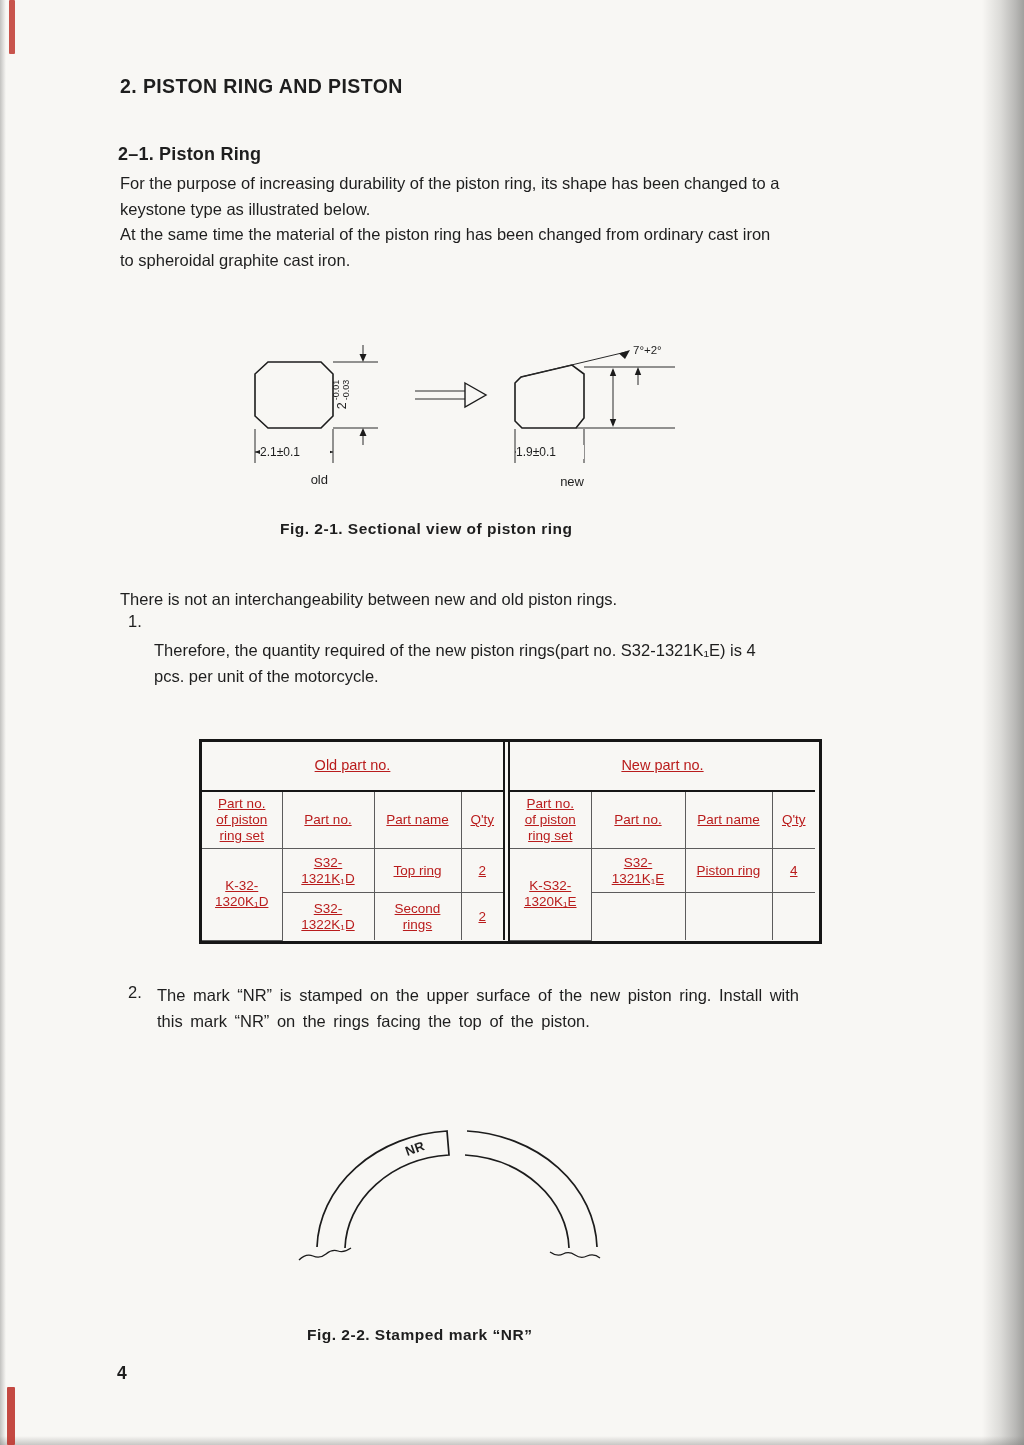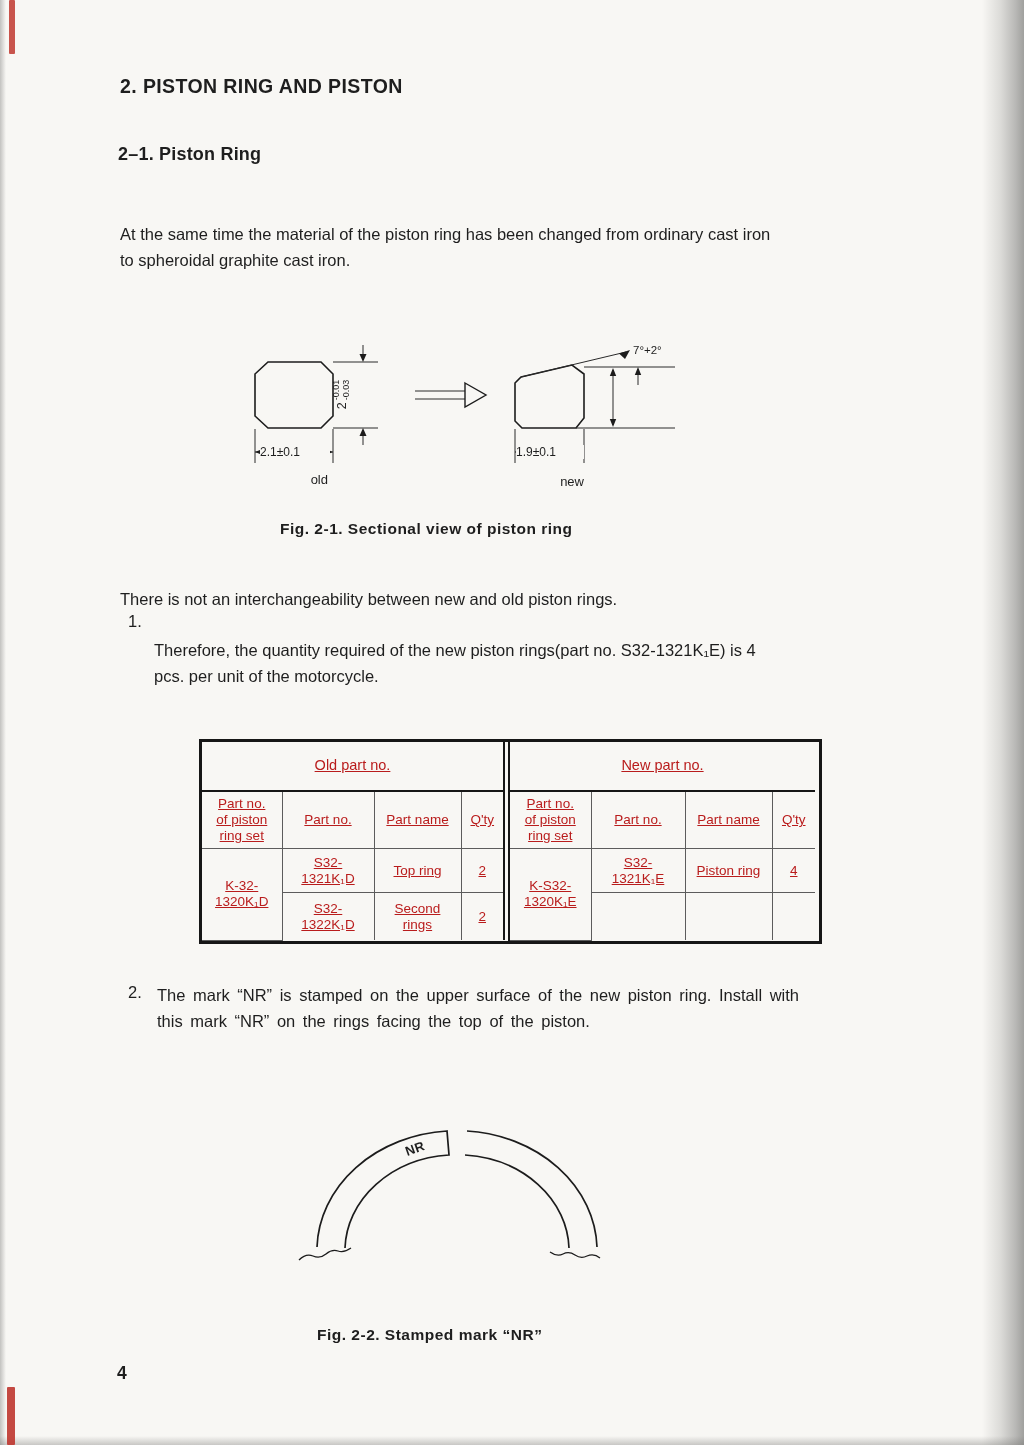--- a/index.html
+++ b/index.html
@@ -56,20 +56,22 @@
   <div class="edge-left"></div>
   <div class="edge-right"></div>
   <div class="edge-bottom"></div>
   <div class="redmark top"></div>
   <div class="redmark bottom"></div>
 
   <div class="abs title" style="left:120px;top:75px;">2. PISTON RING AND PISTON</div>
 
   <div class="abs h2" style="left:118px;top:144px;">2–1. Piston Ring</div>
 
+  <div class="abs body-text pre" style="left:120px;top:171px;width:830px;">For the purpose of increasing durability of the piston ring, its shape has been changed to a
+keystone type as illustrated below.</div>
   <div class="abs body-text pre" style="left:120px;top:222px;width:830px;">At the same time the material of the piston ring has been changed from ordinary cast iron
 to spheroidal graphite cast iron.</div>
 
   <div class="figwrap" style="left:228px;top:333px;width:475px;height:172px;">
     <svg width="475" height="172" viewBox="0 0 475 172">
       <g stroke="#1c1c1c" fill="none" stroke-width="1.6">
 
         <polygon points="40,29 93,29 105,41 105,83 93,95 40,95 27,83 27,41"></polygon>
 
         <path d="M293,44 L344,32 L356,41 L356,85 L348,95 L294,95 L287,88 L287,50 Z"></path>
@@ -219,17 +221,17 @@
         <path d="M169,13 A140,120 0 0 1 299,129 M271,130 A112,96 0 0 0 167,37"></path>
       </g>
       <g stroke="#1c1c1c" fill="none" stroke-width="1.3">
         <path d="M1,142 q7,-7 14,-4 q7,3 13,-2 q6,-5 12,-3 q6,2 13,-3"></path>
         <path d="M252,134 q7,5 13,2 q6,-3 12,1 q6,4 12,1 q7,-3 13,2"></path>
       </g>
     </svg>
     <span class="nr-mark" style="left:107px;top:23px;">NR</span>
   </div>
 
-  <div class="abs caption" style="left:317px;top:1326px;">Fig. 2-2. Stamped mark “NR”</div>
+  <div class="abs caption" style="left:307px;top:1326px;">Fig. 2-2. Stamped mark “NR”</div>
 
   <div class="abs pagenum" style="left:117px;top:1363px;">4</div>
 
 </div>
 
 </body></html>

